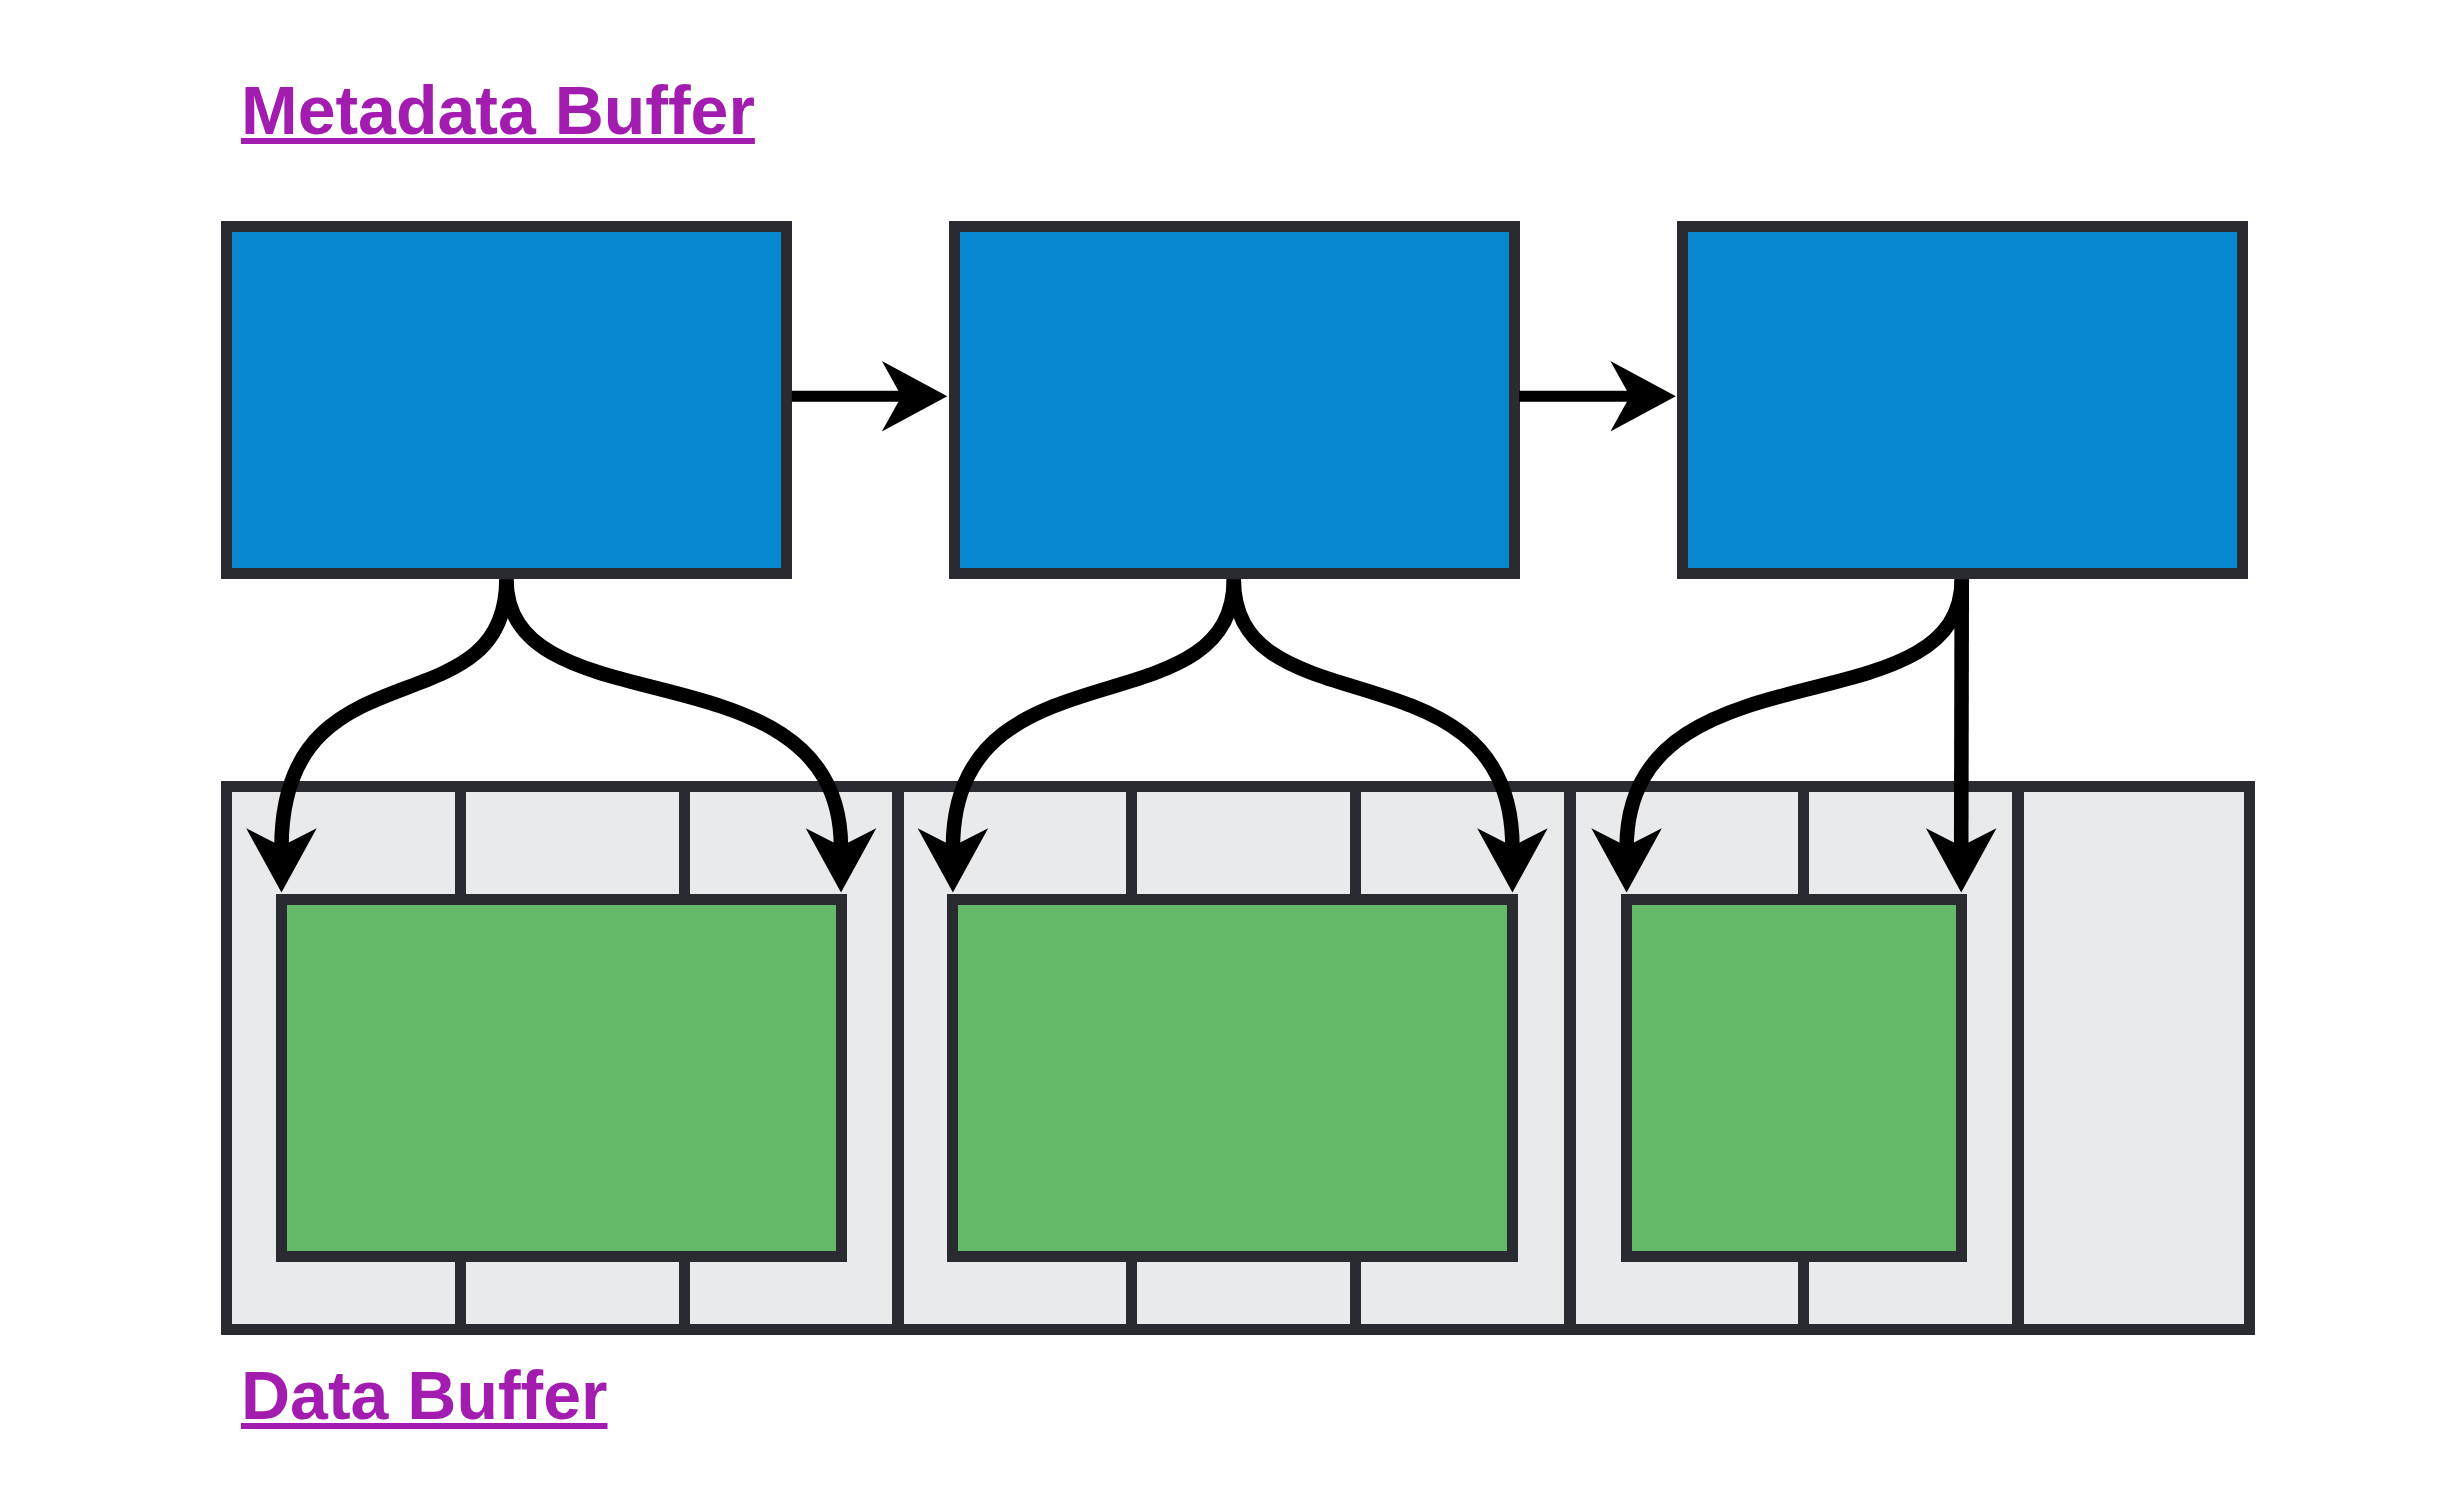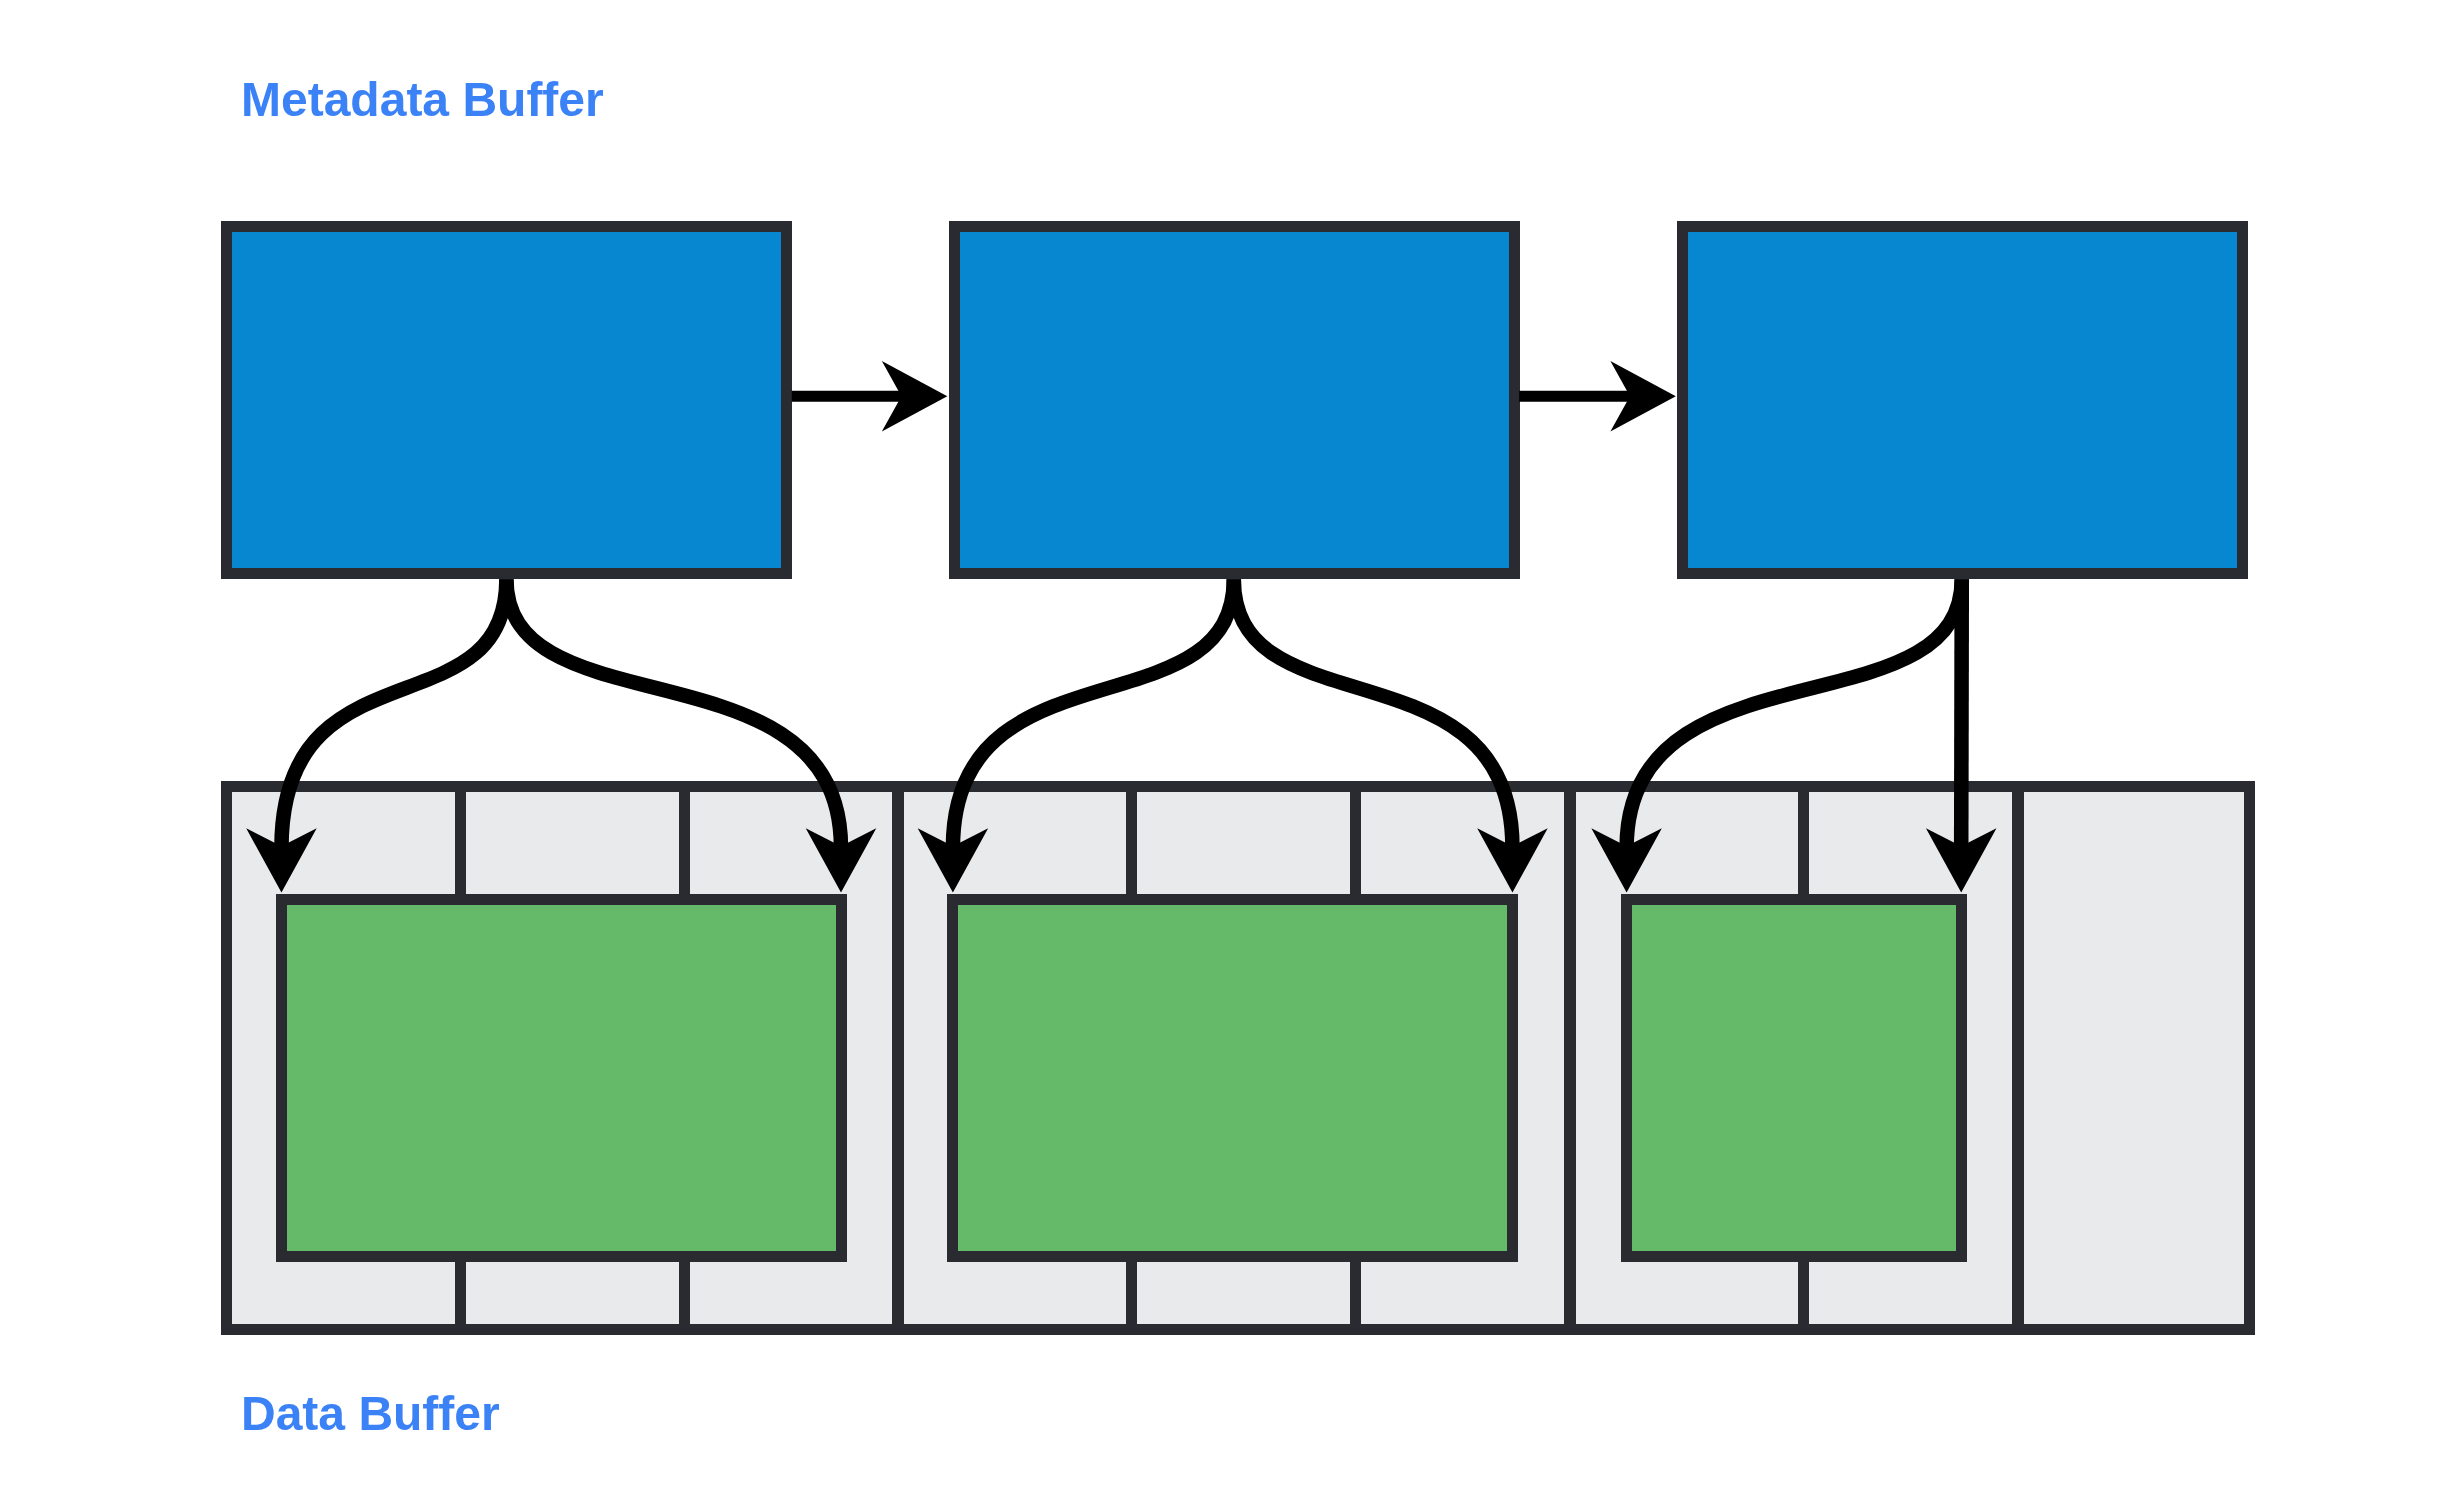--- a/index.html
+++ b/index.html
@@ -5,29 +5,30 @@
   html,body{margin:0;padding:0;background:#fff;}
   .canvas{
     position:relative;
     width:2462px;height:1511px;
     background:var(--page-background,#ffffff);
     font-family:"Liberation Sans",sans-serif;
     overflow:hidden;
   }
   .diagram-label{
     position:absolute;
-    font-size:48px;
+    font-size:68px;
     font-weight:700;
     line-height:1;
-    color:#3b82f6;
+    color:#a21caf;
     white-space:nowrap;
     letter-spacing:0;
+    text-decoration:underline;
   }
   #title-label{left:241px;top:76px;}
-  #footer-label{left:241px;top:1361px;margin-top:29px;}
+  #footer-label{left:241px;top:1361px;}
   .meta-node{
     position:absolute;
     top:221px;
     width:571px;height:358px;
     box-sizing:border-box;
     border:11.2px solid var(--outline,#292b30);
     background:var(--metadata-node,#0887d1);
   }
   #meta-node-1{left:221px;}
   #meta-node-2{left:949px;}

